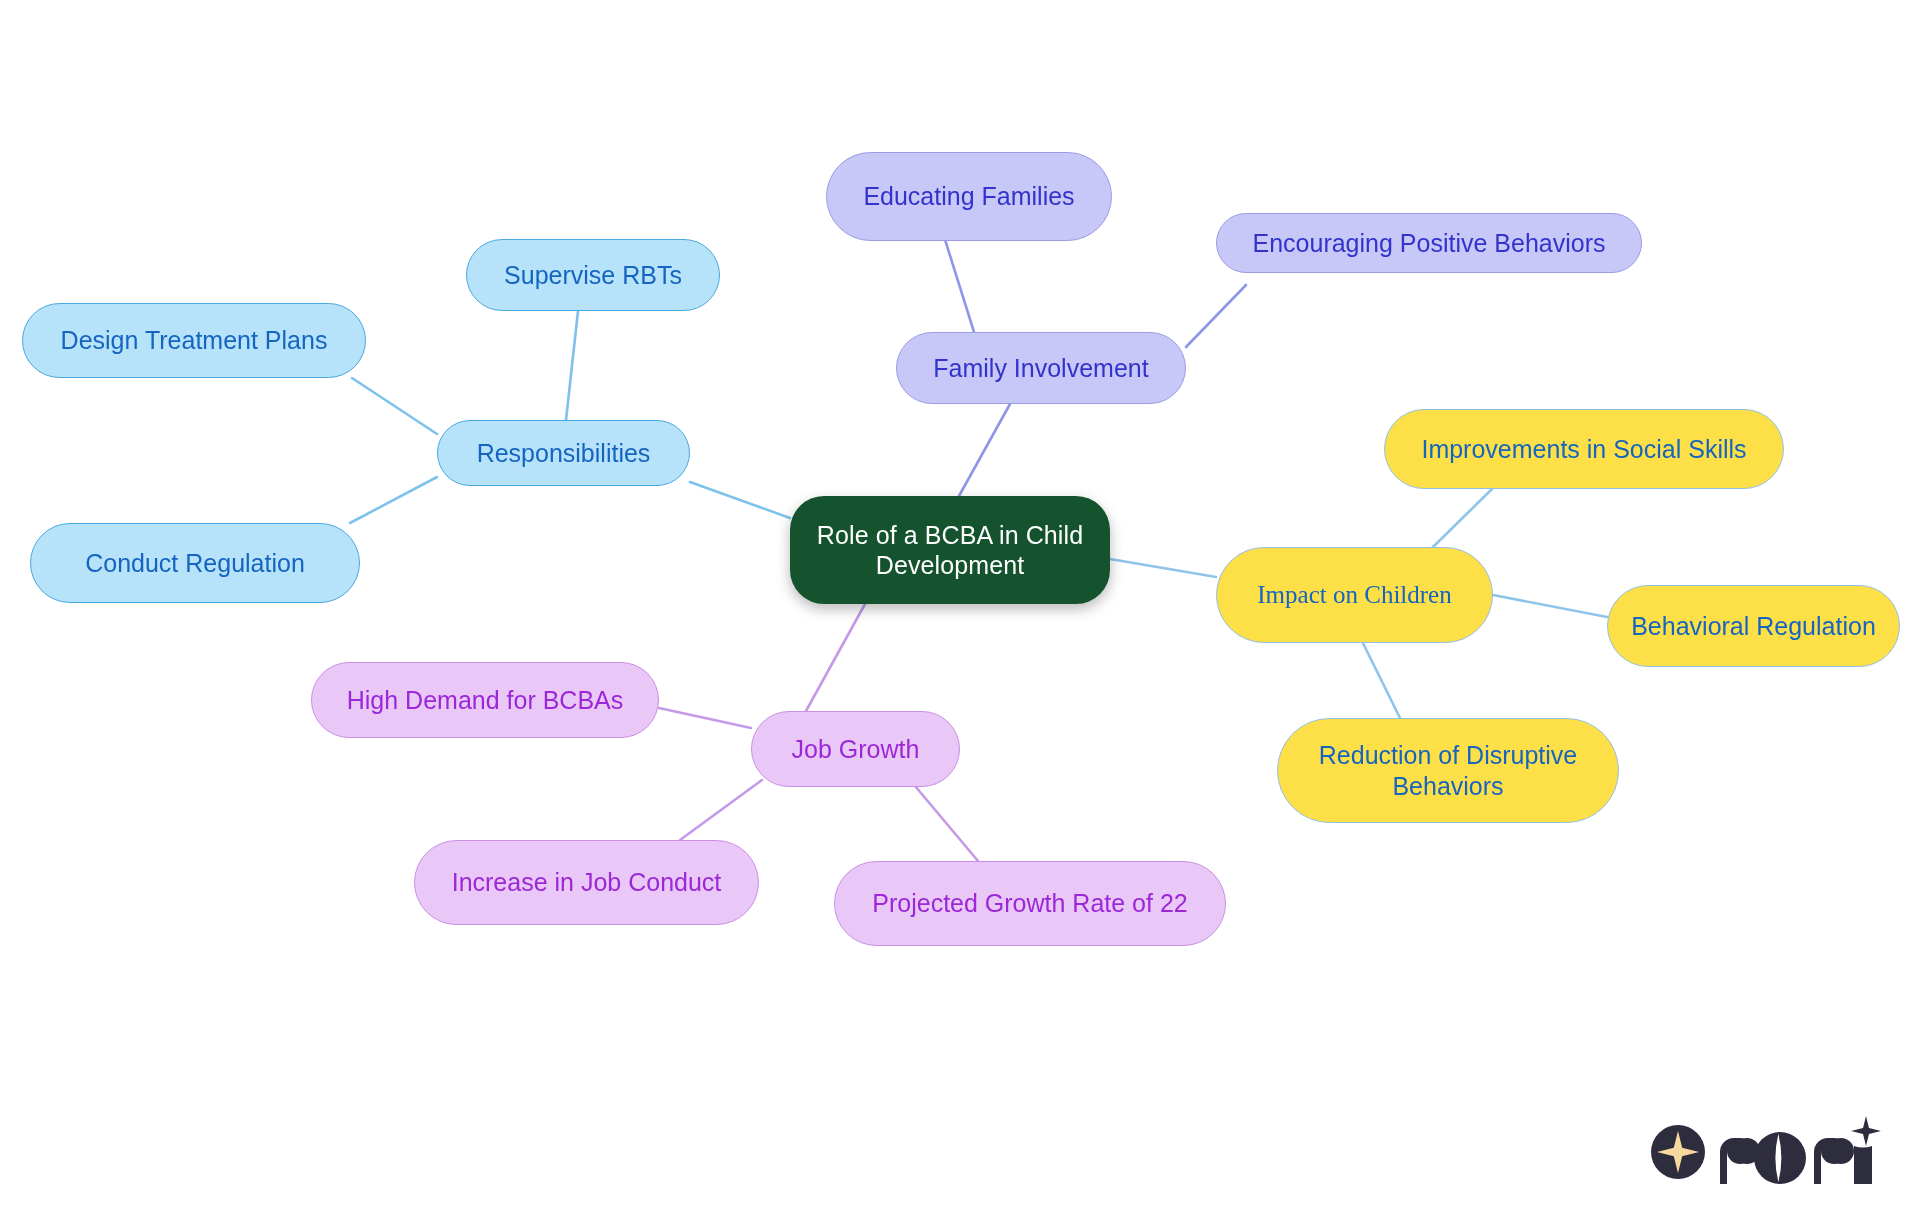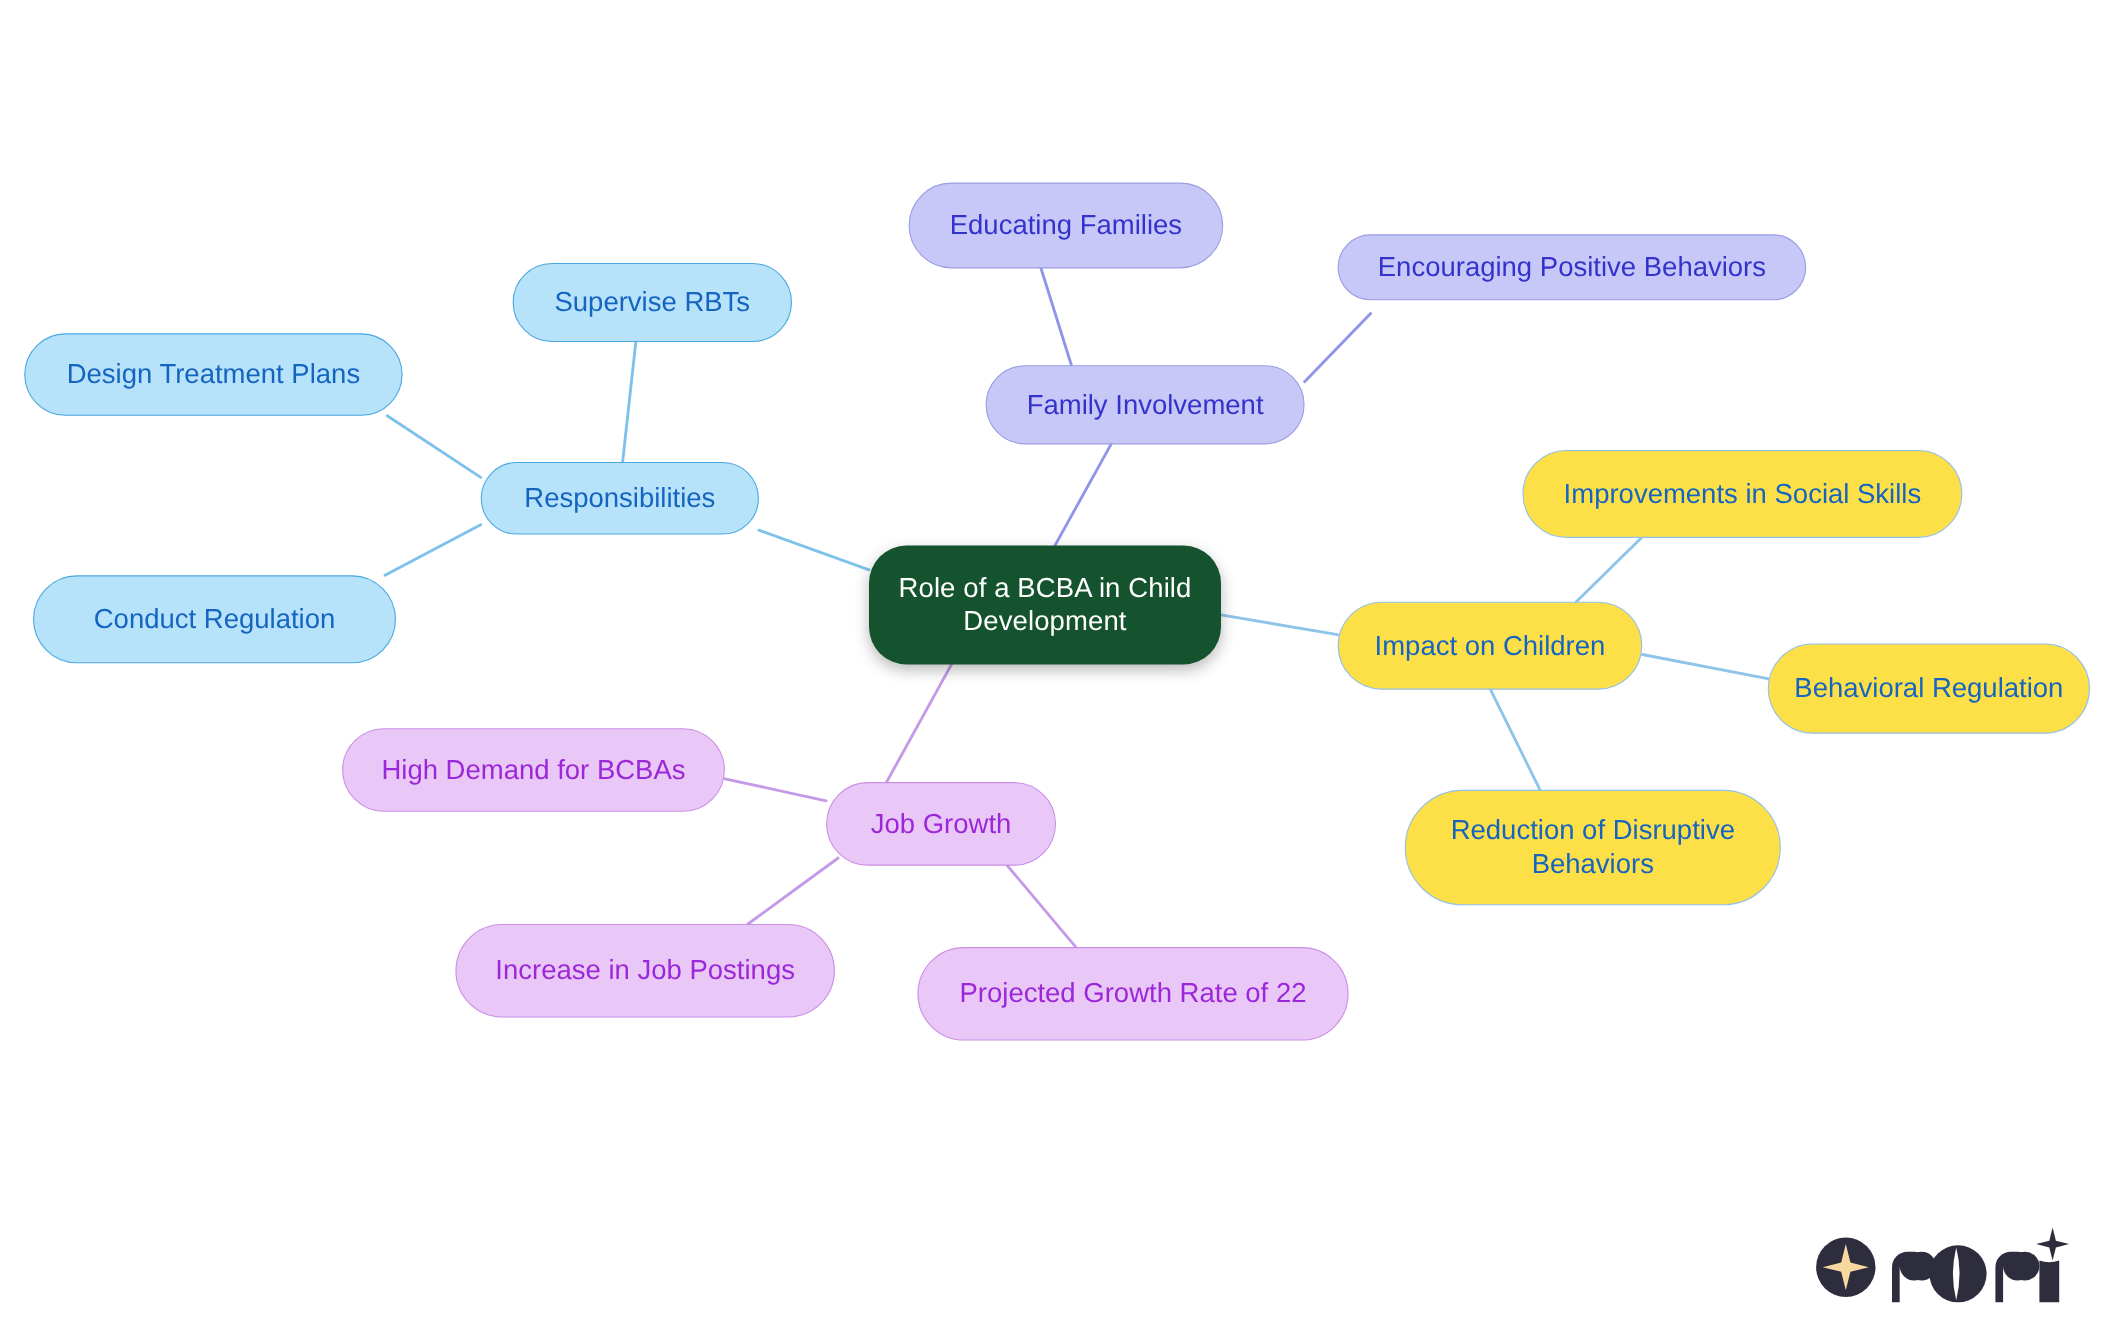--- a/index.html
+++ b/index.html
@@ -104,30 +104,30 @@
     </svg>
 
   <div id="node-layer">
       <div class="node root" style="left: 790px; top: 496px; width: 320px; height: 108px;">Role of a BCBA in Child
 Development</div>
       <div class="node blue-a" style="left: 437px; top: 420px; width: 253px; height: 66px;">Responsibilities</div>
       <div class="node blue-a" style="left: 22px; top: 303px; width: 344px; height: 75px;">Design Treatment Plans</div>
       <div class="node blue-a" style="left: 466px; top: 239px; width: 254px; height: 72px;">Supervise RBTs</div>
       <div class="node blue-a" style="left: 30px; top: 523px; width: 330px; height: 80px;">Conduct Regulation</div>
       <div class="node purple" style="left: 896px; top: 332px; width: 290px; height: 72px;">Family Involvement</div>
-      <div class="node purple" style="left: 826px; top: 152px; width: 286px; height: 78px; margin-top: 14px;">Educating Families</div>
+      <div class="node purple" style="left: 826px; top: 152px; width: 286px; height: 89px;">Educating Families</div>
       <div class="node purple" style="left: 1216px; top: 213px; width: 426px; height: 60px;">Encouraging Positive Behaviors</div>
-      <div class="node blue-b" style="left: 1216px; top: 547px; width: 277px; height: 80px;">Impact on Children</div>
+      <div class="node blue-b" style="left: 1216px; top: 547px; width: 277px; height: 96px; font-family: Liberation Serif, serif;">Impact on Children</div>
       <div class="node blue-b" style="left: 1384px; top: 409px; width: 400px; height: 80px;">Improvements in Social Skills</div>
       <div class="node blue-b" style="left: 1607px; top: 585px; width: 293px; height: 82px;">Behavioral Regulation</div>
       <div class="node blue-b" style="left: 1277px; top: 718px; width: 342px; height: 105px; text-align: center;">Reduction of Disruptive
 Behaviors</div>
       <div class="node pink" style="left: 751px; top: 711px; width: 209px; height: 76px;">Job Growth</div>
       <div class="node pink" style="left: 311px; top: 662px; width: 348px; height: 76px;">High Demand for BCBAs</div>
-      <div class="node pink" style="left: 414px; top: 840px; width: 345px; height: 85px;">Increase in Job Postings</div>
+      <div class="node pink" style="left: 414px; top: 840px; width: 345px; height: 85px;">Increase in Job Conduct</div>
       <div class="node pink" style="left: 834px; top: 861px; width: 392px; height: 85px;">Projected Growth Rate of 22</div>
     </div>
 
   <div id="logo">
     <svg viewBox="0 0 240 72" xmlns="http://www.w3.org/2000/svg">
       <circle cx="30" cy="40" r="27" fill="#2e2d3d"></circle>
       <path d="M30 19 L34.2 35.8 L51 40 L34.2 44.2 L30 61 L25.8 44.2 L9 40 L25.8 35.8 Z" fill="#f7d9a0"></path>
       <path d="M72 72 L72 40 a14 14 0 0 1 14 -14 l6 0 a13 13 0 1 1 -13 13 l0 33 Z" fill="#2e2d3d"></path>
       <circle cx="99" cy="39" r="13" fill="#2e2d3d"></circle>
       <ellipse cx="132" cy="46" rx="26" ry="26" fill="#2e2d3d"></ellipse>

